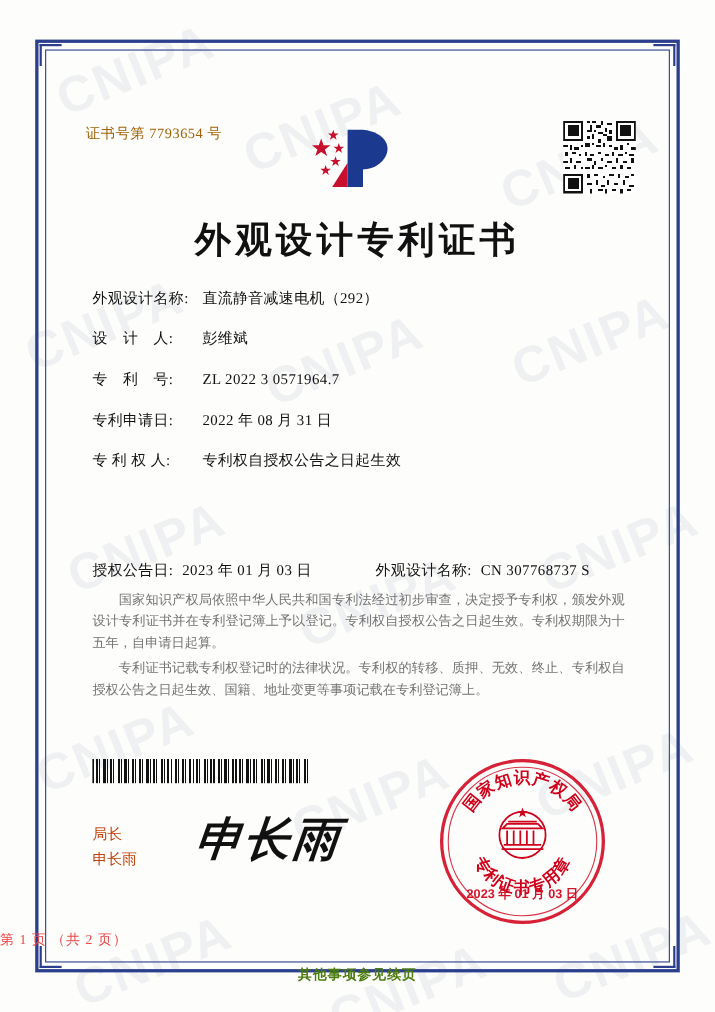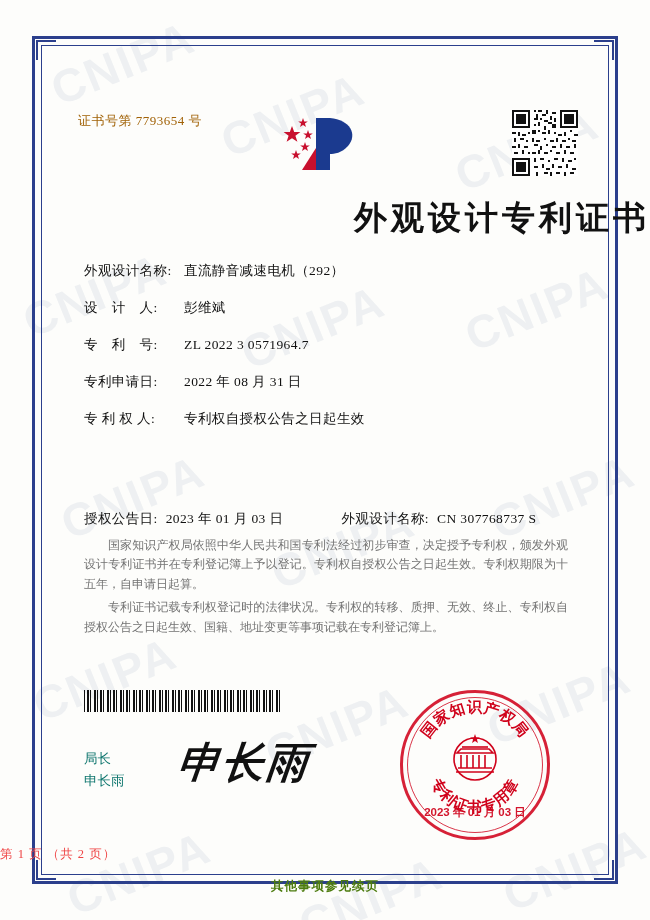--- a/index.html
+++ b/index.html
@@ -76,21 +76,21 @@
   .qr {
     position: absolute;
     right: 72px; top: 110px;
     width: 66px; height: 66px;
   }
 
   
   .title {
     position: absolute;
     left: 0; right: 0; top: 196px;
-    text-align: right;
+    text-align: center;
     font-size: 33px;
     font-weight: 700;
     letter-spacing: 4px;
     color: #111;
     font-family: "DejaVu Serif", "Liberation Serif", serif;
   }
 
   
   .fields {
     position: absolute;
@@ -148,21 +148,21 @@
         #111 6px, #111 7px, transparent 7px, transparent 10px,
         #111 10px, #111 12px, transparent 12px, transparent 13px);
   }
 
   
   .sig-label {
     position: absolute;
     left: 84px; top: 748px;
     font-size: 13.5px;
     line-height: 1.6;
-    color: #0f766e;
+    color: #c2410c;
   }
   .sig-hand {
     position: absolute;
     left: 178px; top: 735px;
     font-size: 42px;
     font-family: "DejaVu Serif", serif;
     font-style: italic;
     font-weight: 700;
     color: #111;
     letter-spacing: 2px;

